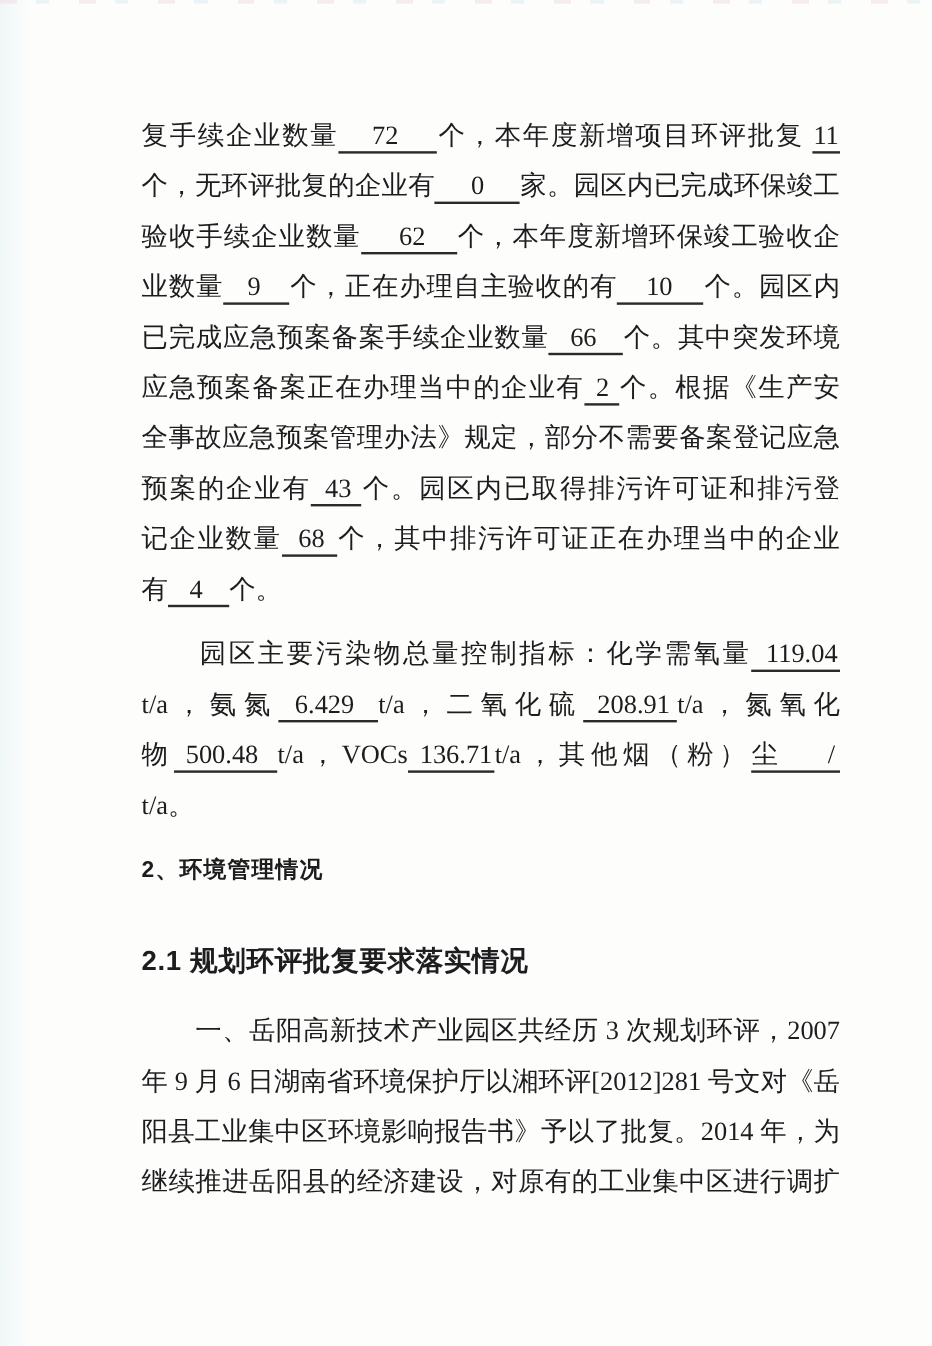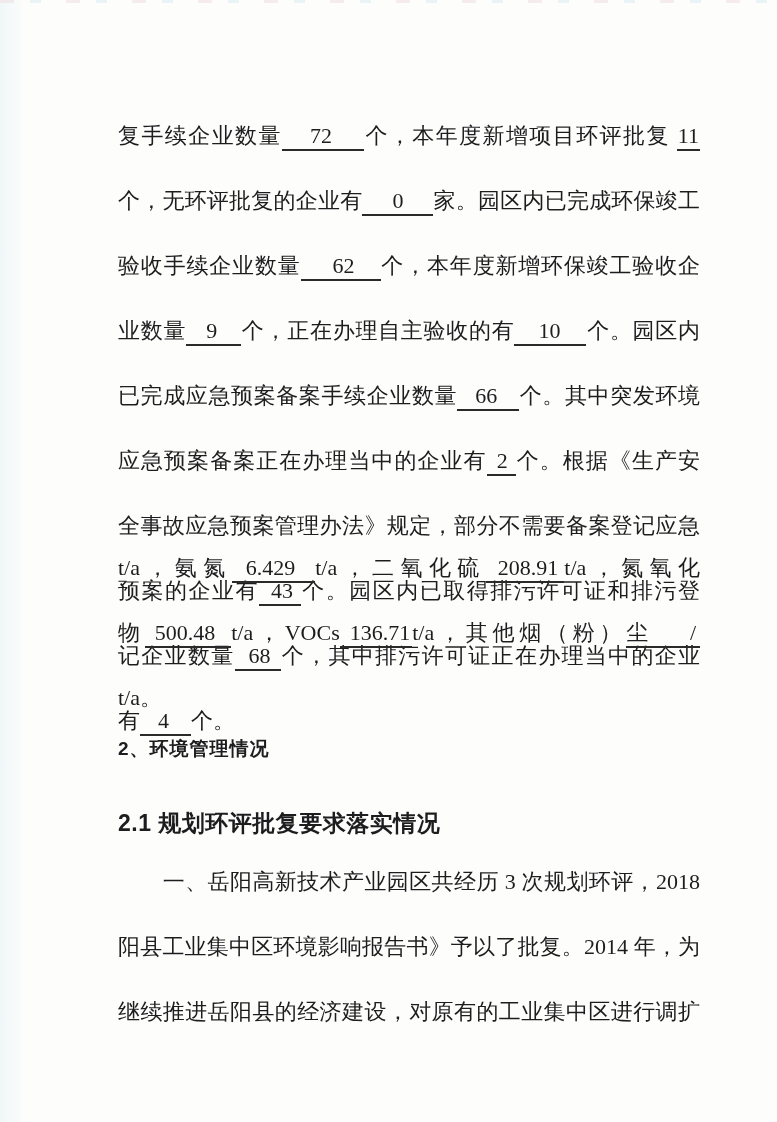--- a/index.html
+++ b/index.html
@@ -48,21 +48,20 @@
   .block {
     position: absolute;
     left: 118px;
     width: 582px;
   }
   .block .line {
     line-height: 42px;
     white-space: pre-wrap;
     text-align: justify;
     text-align-last: justify;
-    margin-top: 23px;
   }
   .block .line.no-just {
     text-align: left;
     text-align-last: left;
   }
   .block.paragraph .line {
     font-size: 22px;
     font-family: "Liberation Serif", "DejaVu Serif", serif;
   }
   .block.heading1 .line {
@@ -97,29 +96,31 @@
         <div class="line"><span class="run">验收手续企业数量</span><span class="blank" style="padding-left: 32px; padding-right: 26px;">62</span><span class="run">个，本年度新增环保竣工验收企</span></div>
         <div class="line"><span class="run">业数量</span><span class="blank" style="padding-left: 20px; padding-right: 24px;">9</span><span class="run">个，正在办理自主验收的有</span><span class="blank" style="padding-left: 24px; padding-right: 26px;">10</span><span class="run">个。园区内</span></div>
         <div class="line"><span class="run">已完成应急预案备案手续企业数量</span><span class="blank" style="padding-left: 18px; padding-right: 22px;">66</span><span class="run">个。其中突发环境</span></div>
         <div class="line"><span class="run">应急预案备案正在办理当中的企业有</span><span class="blank" style="padding-left: 10px; padding-right: 8px;">2</span><span class="run">个。根据《生产安</span></div>
         <div class="line"><span class="run">全事故应急预案管理办法》规定，部分不需要备案登记应急</span></div>
         <div class="line"><span class="run">预案的企业有</span><span class="blank" style="padding-left: 12px; padding-right: 8px;">43</span><span class="run">个。园区内已取得排污许可证和排污登</span></div>
         <div class="line"><span class="run">记企业数量</span><span class="blank" style="padding-left: 14px; padding-right: 10px;">68</span><span class="run">个，其中排污许可证正在办理当中的企业</span></div>
         <div class="line no-just"><span class="run">有</span><span class="blank" style="padding-left: 18px; padding-right: 22px;">4</span><span class="run">个。</span></div>
       </div>
       <div class="block paragraph" style="top: 524px;">
+        <div class="line"><span class="run">　　园区主要污染物总量控制指标：化学需氧量</span><span class="blank" style="padding-left: 12px; padding-right: 2px;">119.04</span></div>
         <div class="line"><span class="run">t/a，氨氮</span><span class="blank" style="padding-left: 14px; padding-right: 20px;">6.429</span><span class="run">t/a，二氧化硫</span><span class="blank" style="padding-left: 12px; padding-right: 6px;">208.91</span><span class="run">t/a，氮氧化</span></div>
         <div class="line"><span class="run">物</span><span class="blank" style="padding-left: 10px; padding-right: 16px;">500.48</span><span class="run">t/a，VOCs</span><span class="blank" style="padding-left: 10px; padding-right: 2px;">136.71</span><span class="run">t/a，其他烟（粉）</span><span class="blank" style="padding-right: 4px;">尘　 /</span></div>
         <div class="line no-just"><span class="run">t/a。</span></div>
       </div>
       <div class="block heading1" style="top: 705px;">
         <div class="line no-just"><span class="run">2、环境管理情况</span></div>
       </div>
       <div class="block heading2" style="top: 779px;">
         <div class="line no-just"><span class="run">2.1 规划环评批复要求落实情况</span></div>
       </div>
       <div class="block paragraph" style="top: 838px;">
-        <div class="line"><span class="run">　　一、岳阳高新技术产业园区共经历 3 次规划环评，2018</span></div>
+        <div class="line"><span class="run">　　一、岳阳高新技术产业园区共经历 3 次规划环评，2007</span></div>
+        <div class="line"><span class="run">年 9 月 6 日湖南省环境保护厅以湘环评[2012]281 号文对《岳</span></div>
         <div class="line"><span class="run">阳县工业集中区环境影响报告书》予以了批复。2014 年，为</span></div>
         <div class="line"><span class="run">继续推进岳阳县的经济建设，对原有的工业集中区进行调扩</span></div>
       </div>
     </div>
 </div>
 
 </body></html>

